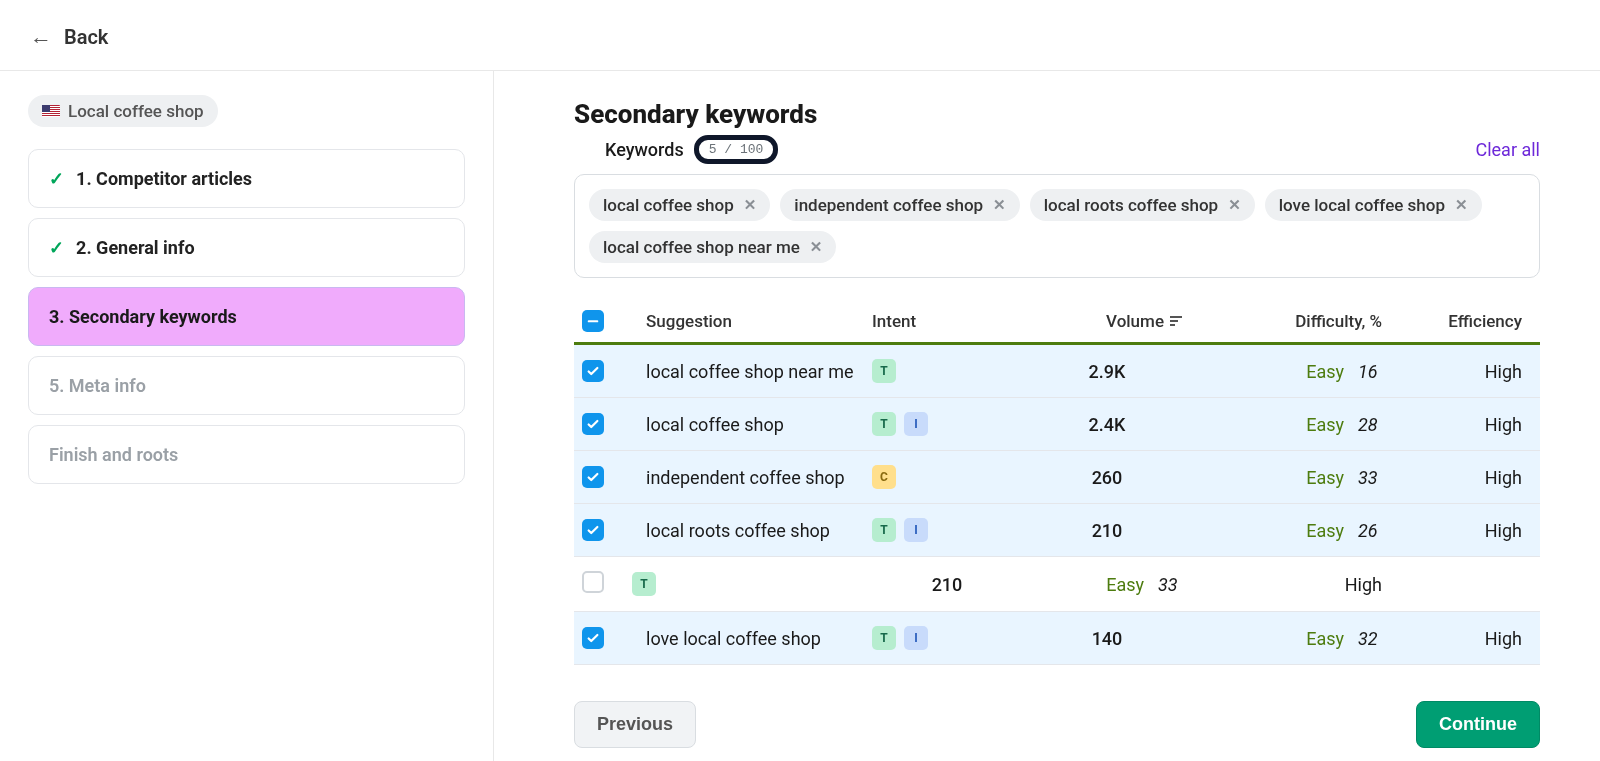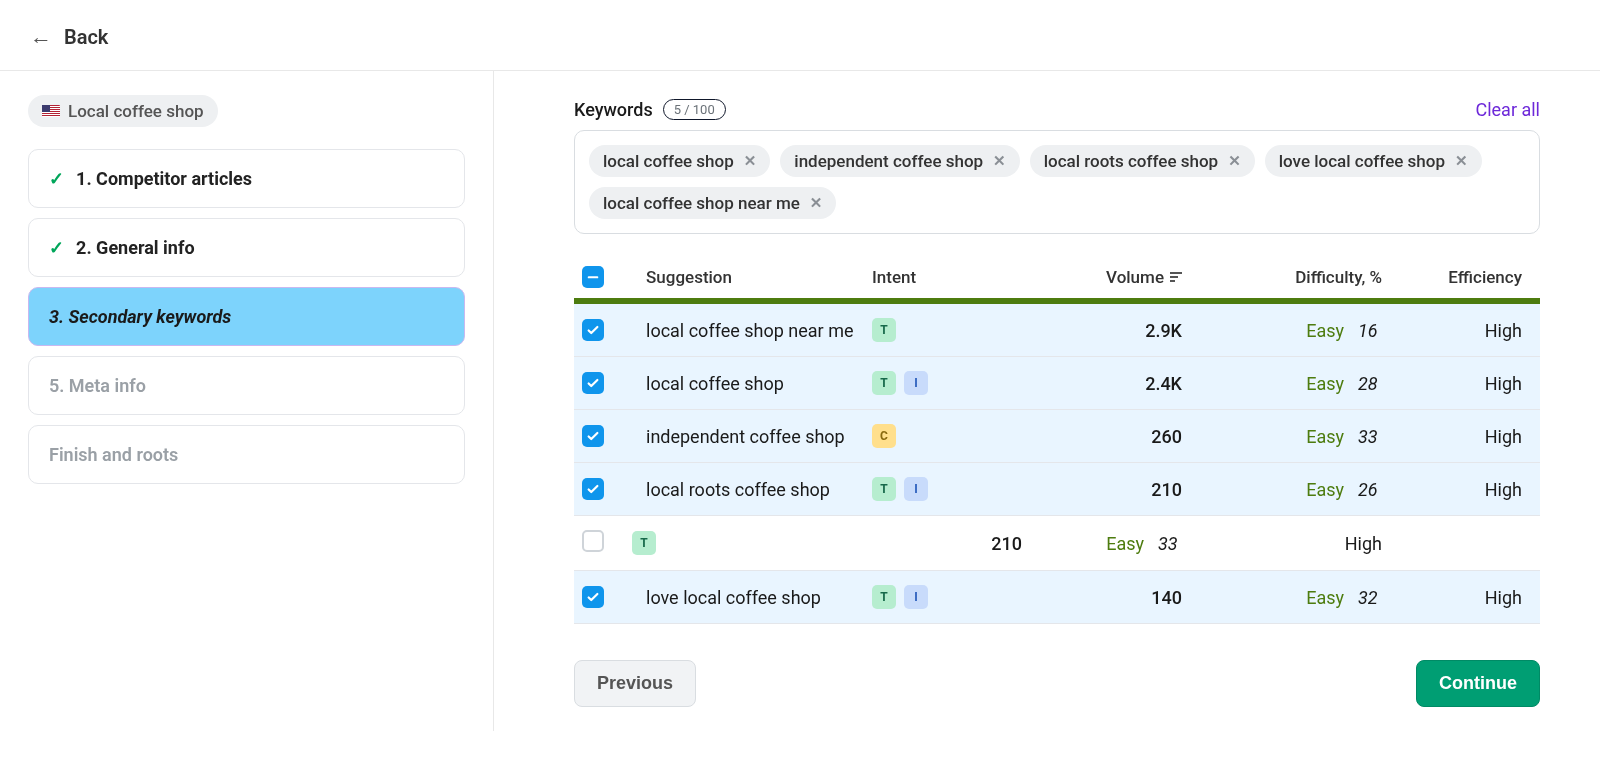--- a/index.html
+++ b/index.html
@@ -65,23 +65,22 @@
     font-size: 18px;
     font-weight: 700;
     color: #222;
     margin-bottom: 10px;
     display:flex; align-items:center; gap:12px;
     cursor: pointer;
   }
   .step.disabled { color:#9aa0a6; font-weight:600; }
   .step.active {
     border-color: #c9b8f0;
-    background: #7dd3fc;
+    background: #f0abfc;
     color: #1a1a1a;
-    font-style: italic;
   }
   .check-icon {
     color: #00a65a;
     font-weight: bold;
   }
   .main {
     flex: 1;
     padding: 28px 60px 0 80px;
     position: relative;
   }
@@ -89,24 +88,24 @@
     font-size: 26px;
     font-weight: 800;
     margin-bottom: 6px;
   }
   .subtitle { font-size: 19px; color:#6b7278; margin-bottom: 28px; }
   .kw-header {
     display:flex; align-items:center; justify-content:space-between;
     margin-bottom: 10px;
   }
   .kw-left { display:flex; align-items:center; gap:10px; }
-  .kw-label { font-size:18px; font-weight:500; }
+  .kw-label { font-size:18px; font-weight:500;margin-left:31px; }
   .counter {
-    border:1px solid #0f172a; border-radius:14px;
-    padding: 2px 10px; font-size:13px; color:#6b7278;
+    border:5px solid #0f172a; border-radius:14px;
+    padding: 2px 10px; font-size:13px; color:#6b7278;font-family:Liberation Mono, monospace;
   }
   .clear-all { color:#6d28d9; font-size:18px; cursor:pointer; }
   .pill-box {
     border:1px solid #d9dde1; border-radius:10px;
     padding: 14px 14px;
     display:flex; flex-wrap:wrap; gap:10px;
     margin-bottom: 22px;
   }
   .pill {
     display:inline-flex; align-items:center; gap:10px;
@@ -117,21 +116,21 @@
   .table {
     width:100%;
   }
   .thead, .trow {
     display:grid;
     grid-template-columns: 50px 1fr 160px 160px 200px 140px;
     align-items:center;
   }
   .thead {
     padding: 10px 8px;
-    border-bottom:6px solid #4d7c0f;
+    border-bottom:3px solid #4d7c0f;
     font-size:17px; color:#333;
   }
   .thead .th { font-weight:500; }
   .th-vol { display:flex; align-items:center; gap:6px; justify-content:flex-end; padding-right:10px;}
   .th-diff, .th-eff { text-align:right; padding-right:10px; }
   .th-intent { }
   .sort-icon {
     display:inline-block; width:12px; height:10px; position:relative;
   }
   .sort-icon::before, .sort-icon::after {
@@ -158,21 +157,21 @@
   .suggestion-cell { padding-left:14px; }
   .intent-cell { display:flex; gap:8px; }
   .intent-badge {
     width:24px; height:24px; border-radius:5px;
     display:inline-flex; align-items:center; justify-content:center;
     font-size:12px; font-weight:700;
   }
   .intent-T { background:#b6edcf; color:#17694a; }
   .intent-I { background:#c8dbfb; color:#2a5ebc; }
   .intent-C { background:#ffdf8c; color:#8a6a10; }
-  .vol-cell { text-align:right; padding-right:10px; font-weight:500;}
+  .vol-cell { text-align:center; padding-right:10px; font-weight:500;}
   .diff-cell { display:flex; justify-content:flex-end; gap:14px; padding-right:10px; }
   .diff-label { color:#4d7c0f; }
   .diff-val { min-width:24px; text-align:left;font-style:italic; }
   .eff-cell { text-align:right; padding-right:10px; }
   .footer {
     margin-top: 18px;
     padding: 18px 0 24px;
     display:flex; justify-content:space-between; align-items:center;
   }
   .btn {
@@ -213,20 +212,21 @@
         <div class="step disabled">
           <span>5. Meta info</span>
         </div>
         <div class="step disabled">
           <span>Finish and roots</span>
         </div>
       </div>
   </aside>
 
   <main class="main">
+    <h1>Secondary keywords</h1>
 
     <div class="kw-header">
       <div class="kw-left">
         <span class="kw-label">Keywords</span>
         <span class="counter">5 / 100</span>
       </div>
       <span class="clear-all">Clear all</span>
     </div>
 
     <div class="pill-box" id="pill-box">

